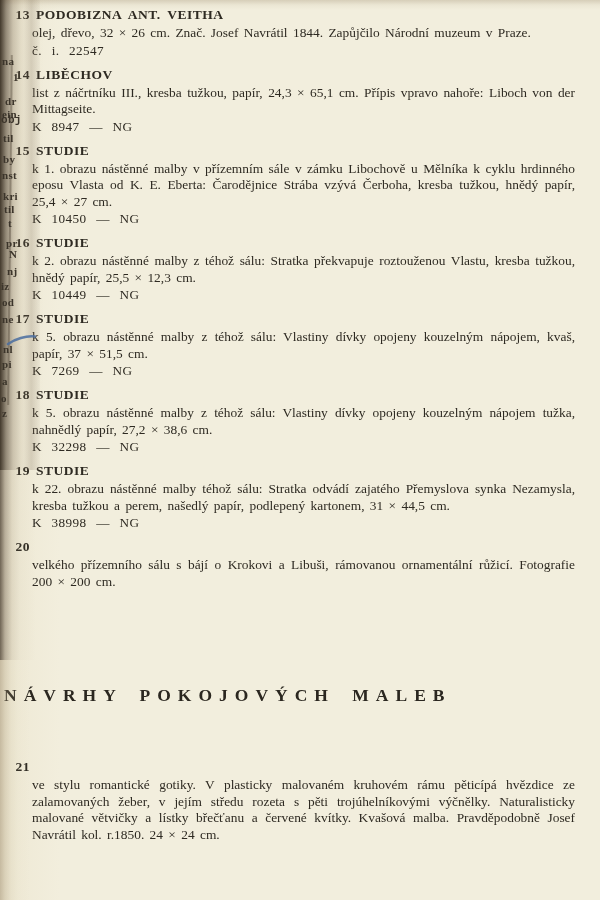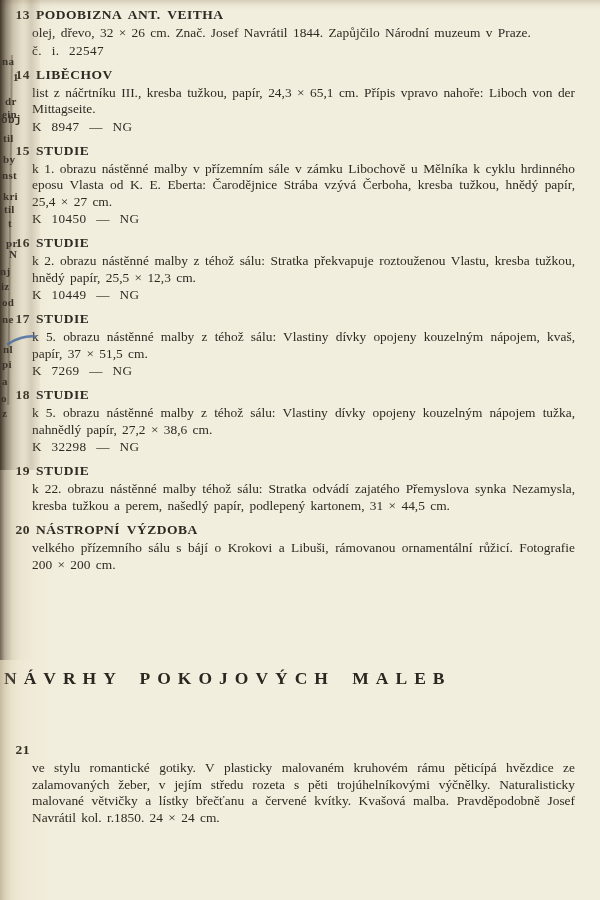--- a/index.html
+++ b/index.html
@@ -130,26 +130,26 @@
     <div class="entry-body">k 5. obrazu nástěnné malby z téhož sálu: Vlastiny dívky opojeny kouzelným nápojem tužka, nahnědlý papír, 27,2 × 38,6 cm.</div>
     <div class="entry-ref">K 32298 — NG</div>
   </div>
 
   <div class="entry">
     <div class="entry-head">
       <span class="entry-number">19</span>
       <span class="entry-title">STUDIE</span>
     </div>
     <div class="entry-body">k 22. obrazu nástěnné malby téhož sálu: Stratka odvádí zajatého Přemyslova synka Nezamysla, kresba tužkou a perem, našedlý papír, podlepený kartonem, 31 × 44,5 cm.</div>
+    <div class="entry-ref">K 38998 — NG</div>
   </div>
 
   <div class="entry">
     <div class="entry-head">
       <span class="entry-number">20</span>
-      <span class="entry-title">NÁSTROPNÍ VÝZDOBA</span>
     </div>
     <div class="entry-body">velkého přízemního sálu s bájí o Krokovi a Libuši, rámovanou ornamentální růžicí. Fotografie 200 × 200 cm.</div>
 
   </div>
 </div>
     <div class="section-heading">NÁVRHY POKOJOVÝCH MALEB</div>
     <div id="entries-bottom">
   <div class="entry">
     <div class="entry-head">
       <span class="entry-number">21</span>
@@ -172,21 +172,21 @@
         <span class="fragment" style="left: 2px; top: 109px;">ein</span>
         <span class="fragment" style="left: 1px; top: 115px; font-family: Liberation Mono, monospace;">obj</span>
         <span class="fragment" style="left: 3px; top: 133px;">til</span>
         <span class="fragment" style="left: 3px; top: 154px;">by</span>
         <span class="fragment" style="left: 2px; top: 170px;">nst</span>
         <span class="fragment" style="left: 3px; top: 191px;">kri</span>
         <span class="fragment" style="left: 4px; top: 204px;">til</span>
         <span class="fragment" style="left: 8px; top: 218px;">t</span>
         <span class="fragment" style="left: 6px; top: 238px;">pr</span>
         <span class="fragment" style="left: 9px; top: 249px;">N</span>
-        <span class="fragment" style="left: 0; top: 266px;">nj</span>
+        <span class="fragment" style="left: 7px; top: 266px;">nj</span>
         <span class="fragment" style="left: 1px; top: 281px; text-align: right;">iz</span>
         <span class="fragment" style="left: 2px; top: 297px; text-align: right;">od</span>
         <span class="fragment" style="left: 2px; top: 314px;">ne</span>
         <span class="fragment" style="left: 3px; top: 344px;">nl</span>
         <span class="fragment" style="left: 2px; top: 359px;">pi</span>
         <span class="fragment" style="left: 2px; top: 376px;">a</span>
         <span class="fragment" style="left: 1px; top: 393px;">o</span>
         <span class="fragment" style="left: 2px; top: 408px;">z</span>
       </div>
     <svg class="pen-mark" width="32" height="16" viewBox="0 0 32 16">

